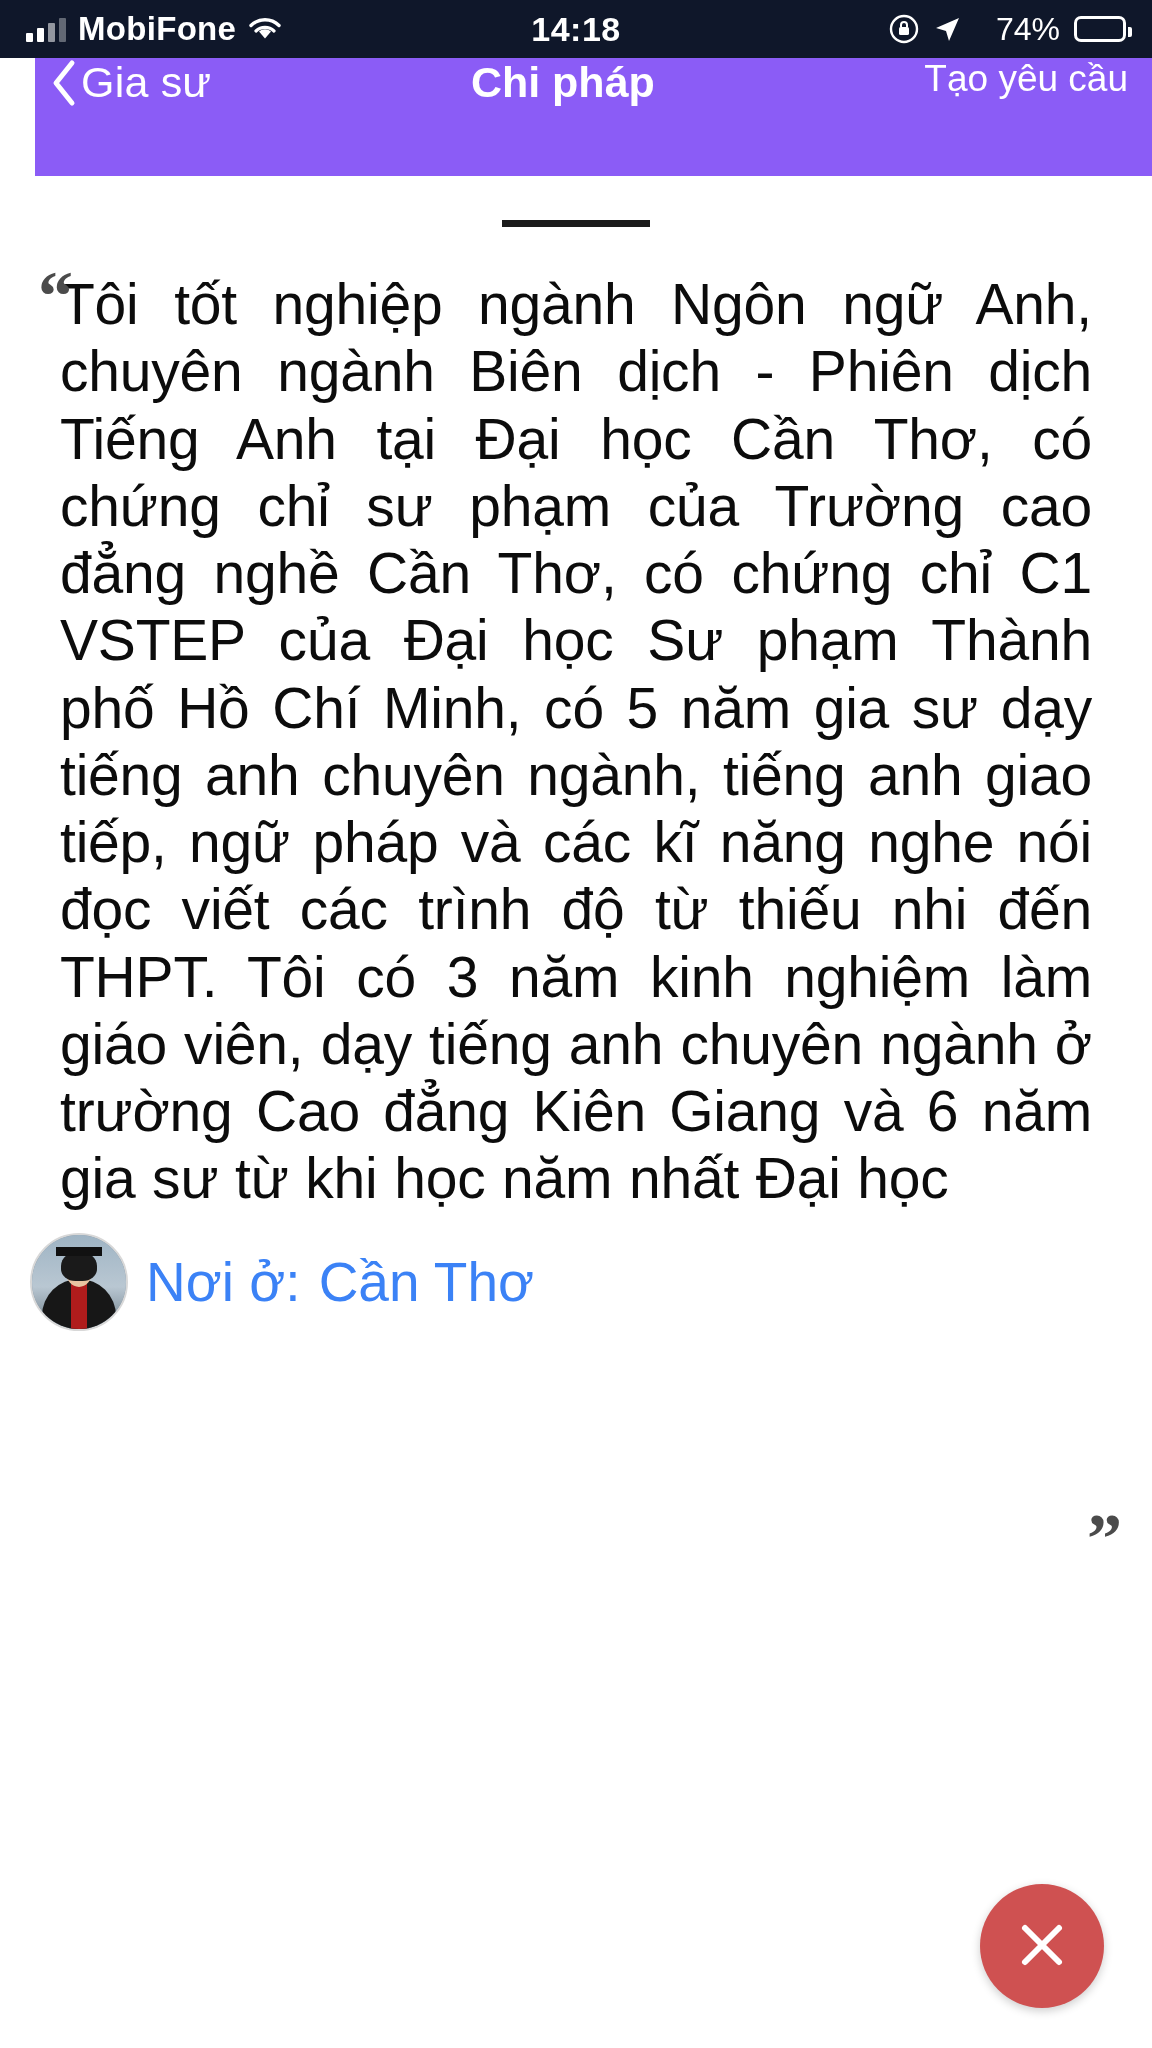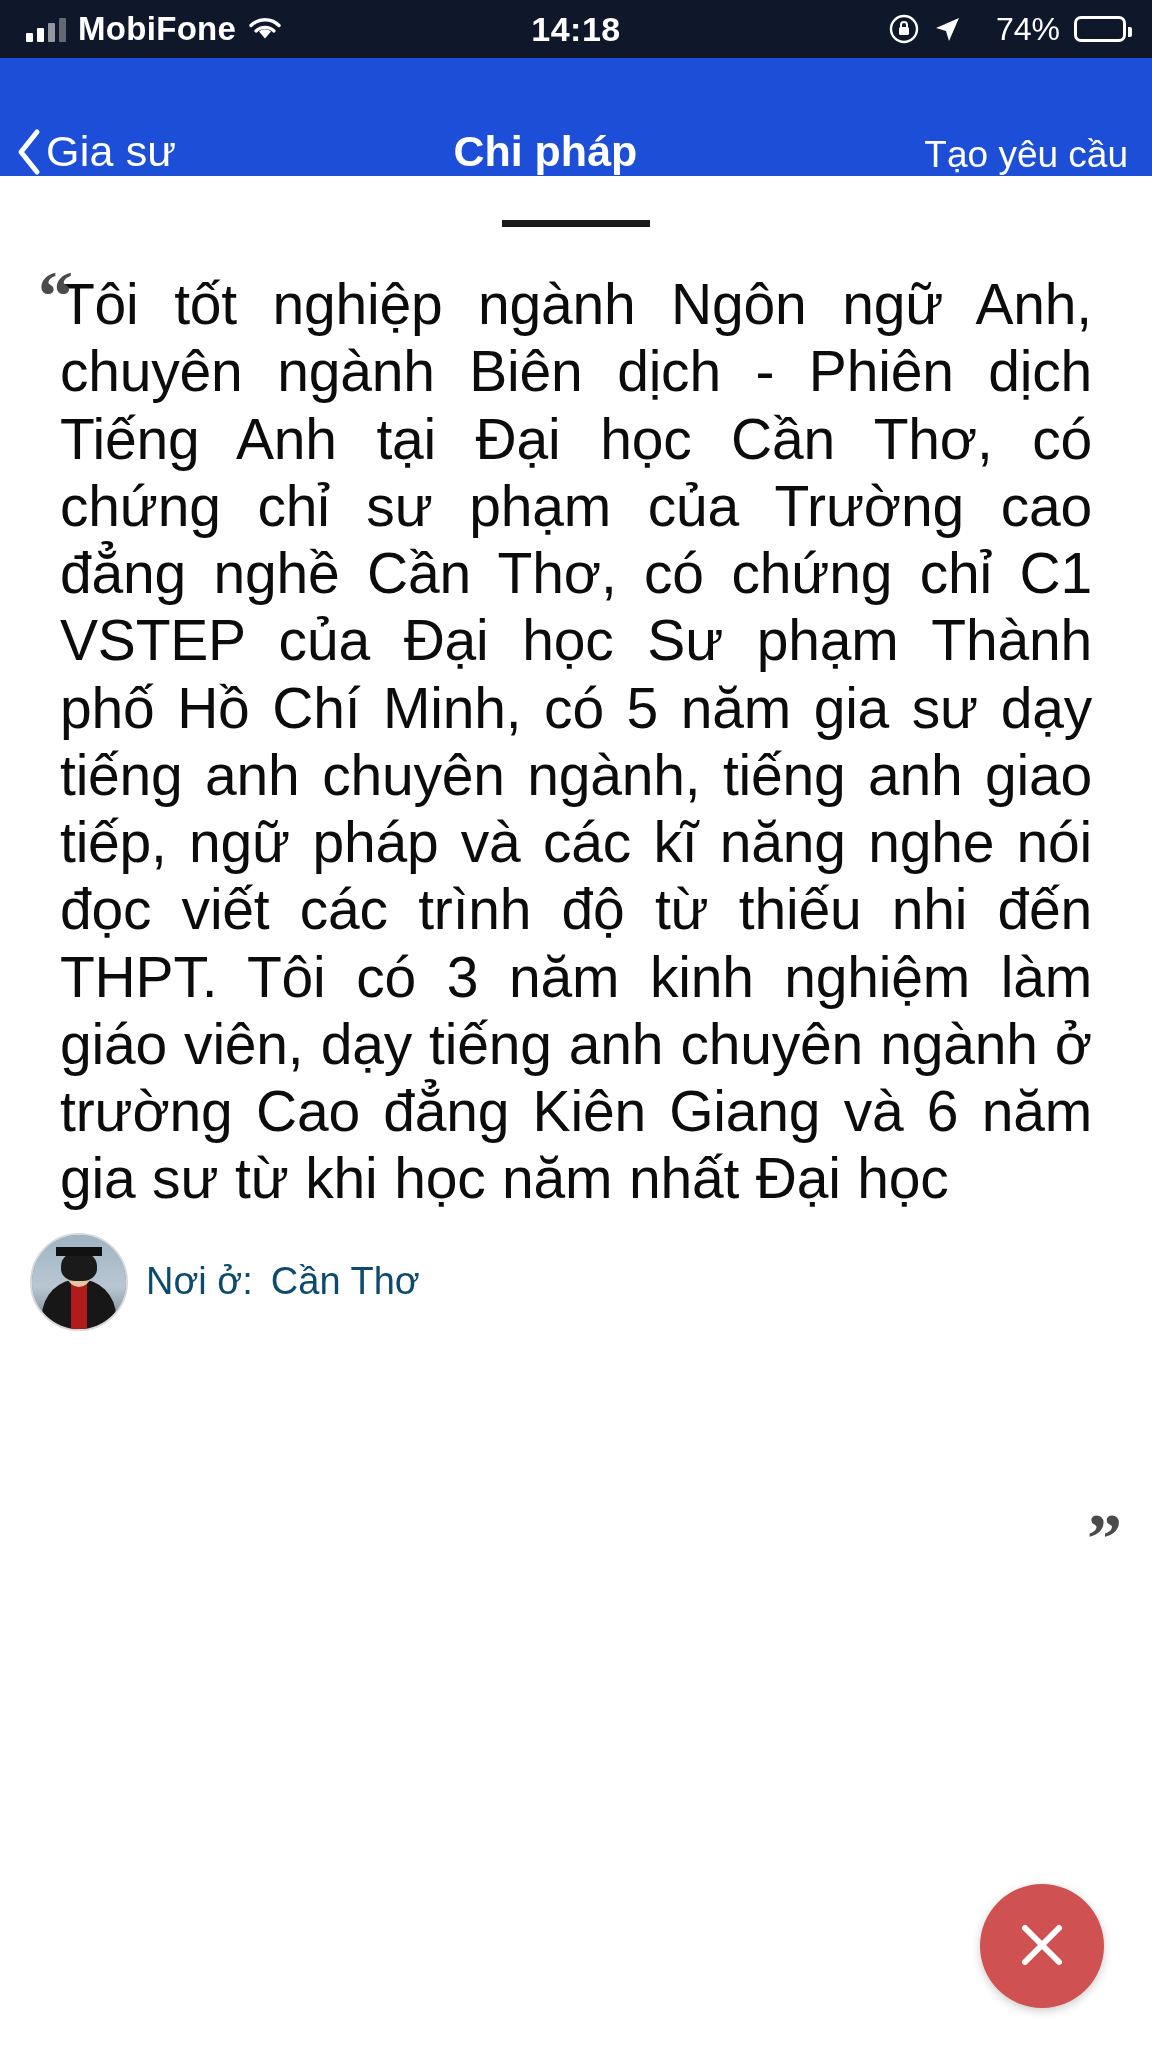--- a/index.html
+++ b/index.html
@@ -94,26 +94,27 @@
   }
   .battery .fill {
     height: 100%;
     background: #ffffff;
     border-radius: 3px;
   }
 
   
   .nav-bar {
     height: 118px;
-    background: #1d4ed8;
-    display: flex;
-    align-items: flex-end;
+    background: #8b5cf6;
+    display: flex;
+    align-items: flex-start;
     color: #ffffff;
     padding: 0 24px 0 14px;
     box-sizing: border-box;
+    margin-left: 35px;
   }
   .nav-back {
     display: flex;
     align-items: center;
     gap: 2px;
     flex: 0 0 auto;
     cursor: pointer;
   }
   .chev {
     width: 30px;
@@ -203,22 +204,22 @@
     background: #8a9aa8;
     position: relative;
   }
   .avatar .sky  { position:absolute; inset:0; background:linear-gradient(#9fb4c4 0%, #b9c7d2 55%, #6d7d88 100%); }
   .avatar .gown { position:absolute; left:50%; bottom:-6px; transform:translateX(-50%); width:74px; height:56px; background:#171717; border-radius:38px 38px 12px 12px; }
   .avatar .sash { position:absolute; left:50%; bottom:0; transform:translateX(-50%); width:16px; height:48px; background:#b01c1c; }
   .avatar .head { position:absolute; left:50%; top:22px; transform:translateX(-50%); width:26px; height:30px; background:#e8c4a0; border-radius:50%; }
   .avatar .hair { position:absolute; left:50%; top:16px; transform:translateX(-50%); width:36px; height:30px; background:#1a1a1a; border-radius:50% 50% 40% 40%; }
   .avatar .cap  { position:absolute; left:50%; top:12px; transform:translateX(-50%); width:46px; height:9px; background:#111111; }
   .info-text {
-    font-size: 38px;
-    color: #0c4a6e;
+    font-size: 55px;
+    color: #3b82f6;
   }
 
   
   .fab-close {
     position: absolute;
     right: 48px;
     bottom: 40px;
     width: 124px;
     height: 124px;
     border-radius: 50%;

